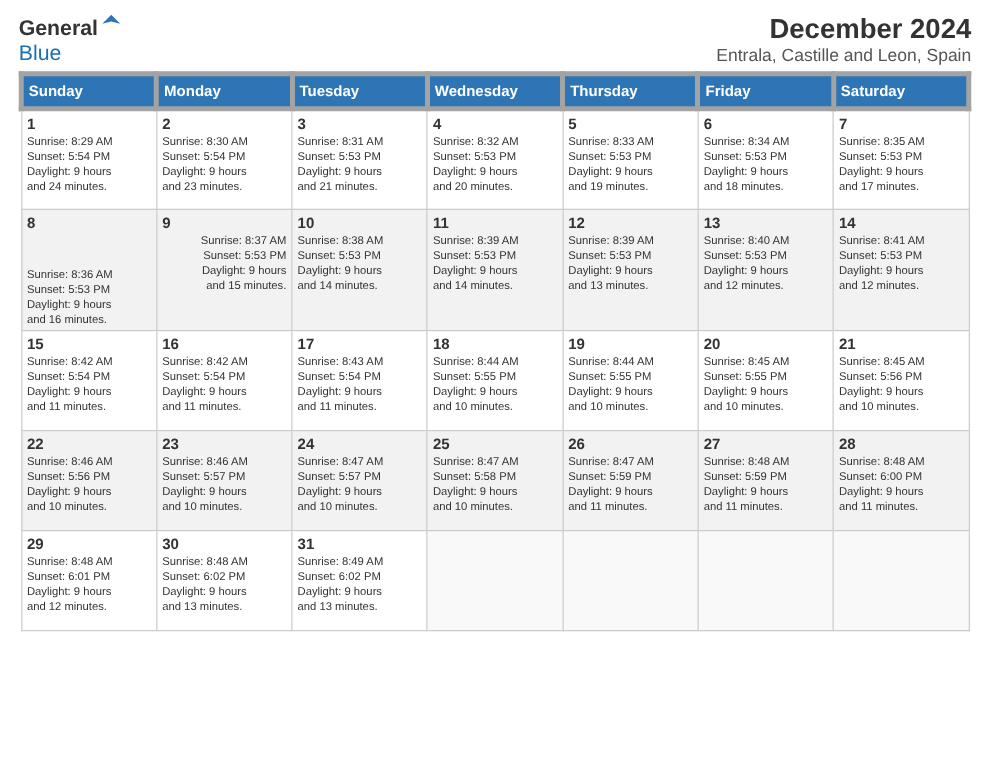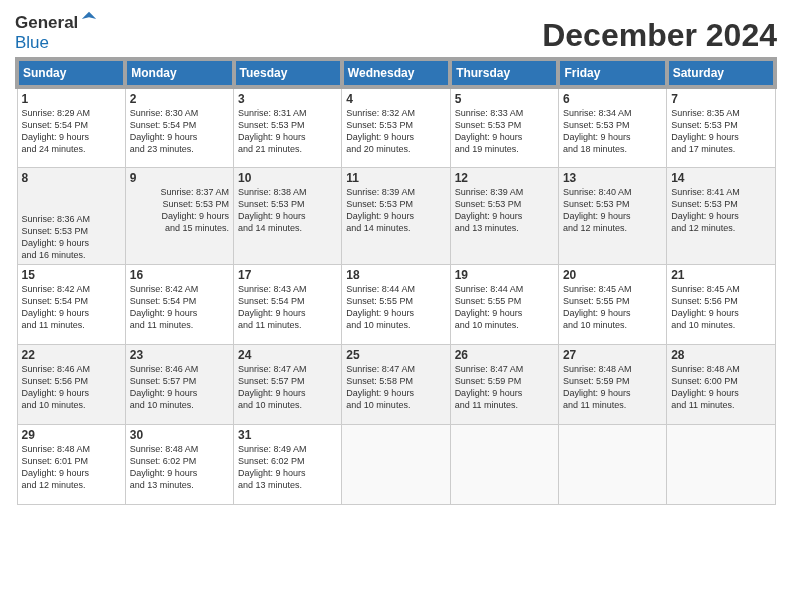--- a/index.html
+++ b/index.html
@@ -9,21 +9,21 @@
       width: 792px;
       height: 612px;
       overflow: hidden;
     }
     .container {
       width: 792px;
       padding: 10px 15px 10px 15px;
     }
     .header-top {
       display: flex;
-      align-items: flex-end;
+      align-items: center;
       justify-content: space-between;
       margin-bottom: 4px;
     }
     .logo {
       display: flex;
       flex-direction: column;
       align-items: flex-start;
     }
     .logo-text {
       display: flex;
@@ -36,21 +36,21 @@
     .logo-blue { color: #1a6fb3; font-size: 17px; }
     .logo-icon {
       width: 18px;
       height: 18px;
       margin-left: 2px;
     }
     .title-block {
       text-align: right;
     }
     .month-title {
-      font-size: 32px;
+      font-size: 22px;
       font-weight: bold;
       color: #333;
       line-height: 1.1;
     }
     .subtitle {
       font-size: 14px;
       color: #555;
     }
     table {
       width: 100%;
@@ -102,20 +102,21 @@
       <div class="logo-text">
         <span class="logo-general">General</span>
         <svg class="logo-icon" viewBox="0 0 20 20">
           <polygon points="10,2 18,10 10,8 2,10" fill="#2e75b6"></polygon>
         </svg>
       </div>
       <span class="logo-blue">Blue</span>
     </div>
     <div class="title-block">
       <div class="month-title">December 2024</div>
+      <div class="subtitle">Entrala, Castille and Leon, Spain</div>
     </div>
   </div>
 
   <table>
     <thead>
       <tr id="header-row">
           <th>Sunday</th>
           <th>Monday</th>
           <th>Tuesday</th>
           <th>Wednesday</th>

